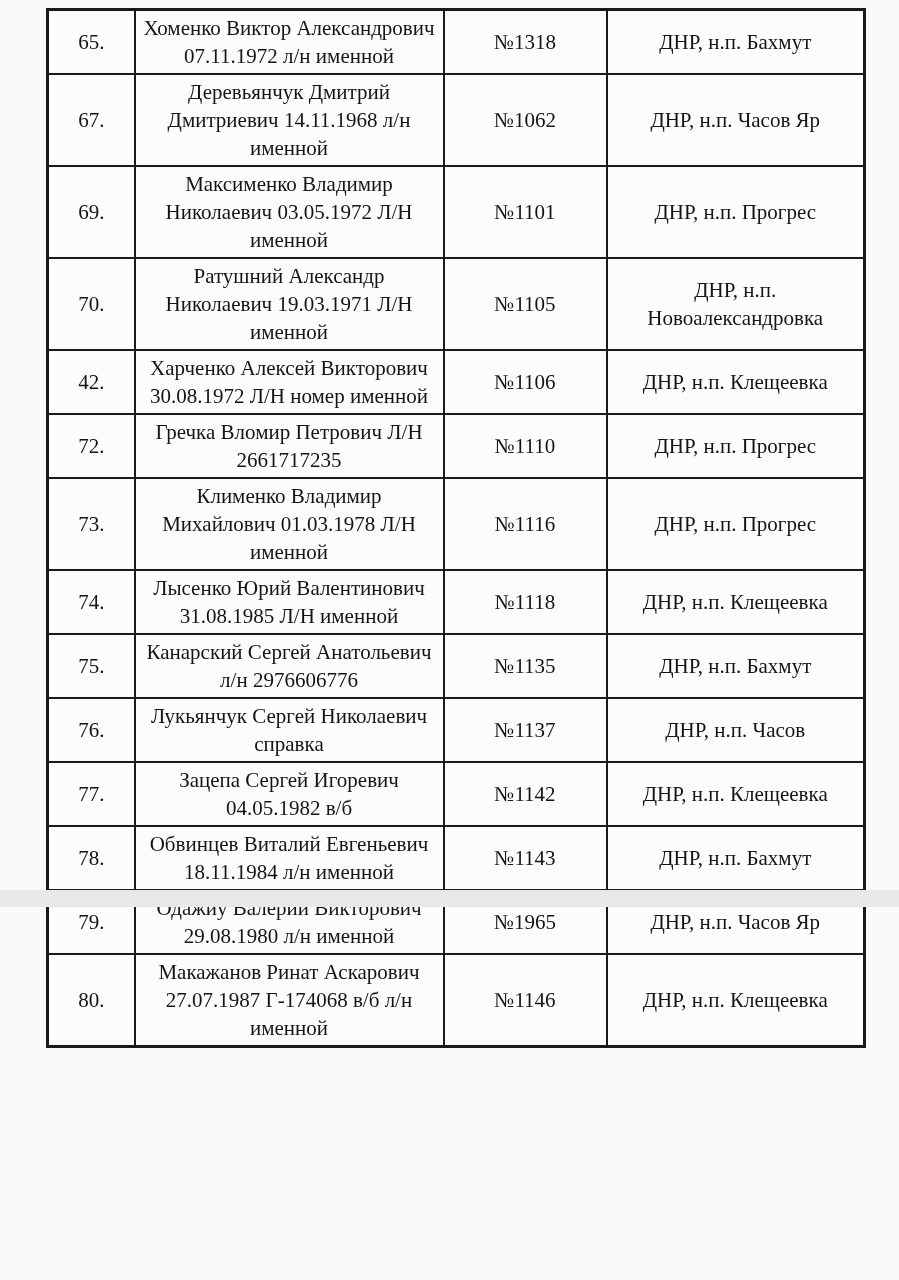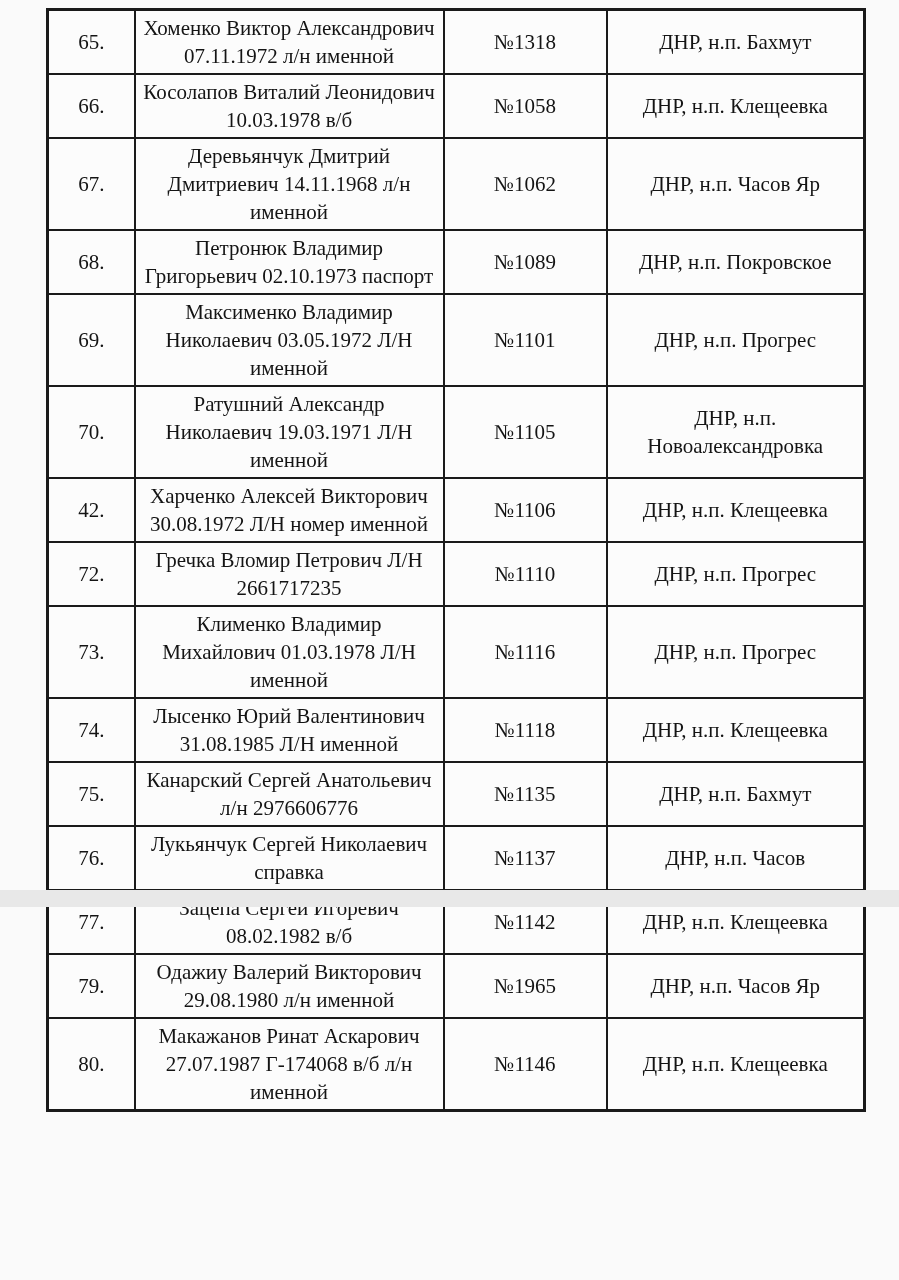--- a/index.html
+++ b/index.html
@@ -65,36 +65,24 @@
       <col class="c-loc">
     </colgroup>
     <tbody>
         <tr>
       <td>65.</td>
       <td>Хоменко Виктор Александрович 07.11.1972 л/н именной</td>
       <td>№1318</td>
       <td>ДНР, н.п. Бахмут</td>
     </tr>
         <tr>
-      <td>66.</td>
-      <td>Косолапов Виталий Леонидович 10.03.1978 в/б</td>
-      <td>№1058</td>
-      <td>ДНР, н.п. Клещеевка</td>
-    </tr>
-        <tr>
       <td>67.</td>
       <td>Деревьянчук Дмитрий Дмитриевич 14.11.1968 л/н именной</td>
       <td>№1062</td>
       <td>ДНР, н.п. Часов Яр</td>
-    </tr>
-        <tr>
-      <td>68.</td>
-      <td>Петронюк Владимир Григорьевич 02.10.1973 паспорт</td>
-      <td>№1089</td>
-      <td>ДНР, н.п. Покровское</td>
     </tr>
         <tr>
       <td>69.</td>
       <td>Максименко Владимир Николаевич 03.05.1972 Л/Н именной</td>
       <td>№1101</td>
       <td>ДНР, н.п. Прогрес</td>
     </tr>
         <tr>
       <td>70.</td>
       <td>Ратушний Александр Николаевич 19.03.1971 Л/Н именной</td>
@@ -132,23 +120,29 @@
       <td>ДНР, н.п. Бахмут</td>
     </tr>
         <tr>
       <td>76.</td>
       <td>Лукьянчук Сергей Николаевич справка</td>
       <td>№1137</td>
       <td>ДНР, н.п. Часов</td>
     </tr>
         <tr>
       <td>77.</td>
-      <td>Зацепа Сергей Игоревич 08.02.1982 в/б</td>
+      <td>Зацепа Сергей Игоревич 04.05.1982 в/б</td>
       <td>№1142</td>
       <td>ДНР, н.п. Клещеевка</td>
+    </tr>
+        <tr>
+      <td>78.</td>
+      <td>Обвинцев Виталий Евгеньевич 18.11.1984 л/н именной</td>
+      <td>№1143</td>
+      <td>ДНР, н.п. Бахмут</td>
     </tr>
         <tr>
       <td>79.</td>
       <td>Одажиу Валерий Викторович 29.08.1980 л/н именной</td>
       <td>№1965</td>
       <td>ДНР, н.п. Часов Яр</td>
     </tr>
         <tr>
       <td>80.</td>
       <td>Макажанов Ринат Аскарович 27.07.1987 Г-174068 в/б л/н именной</td>

